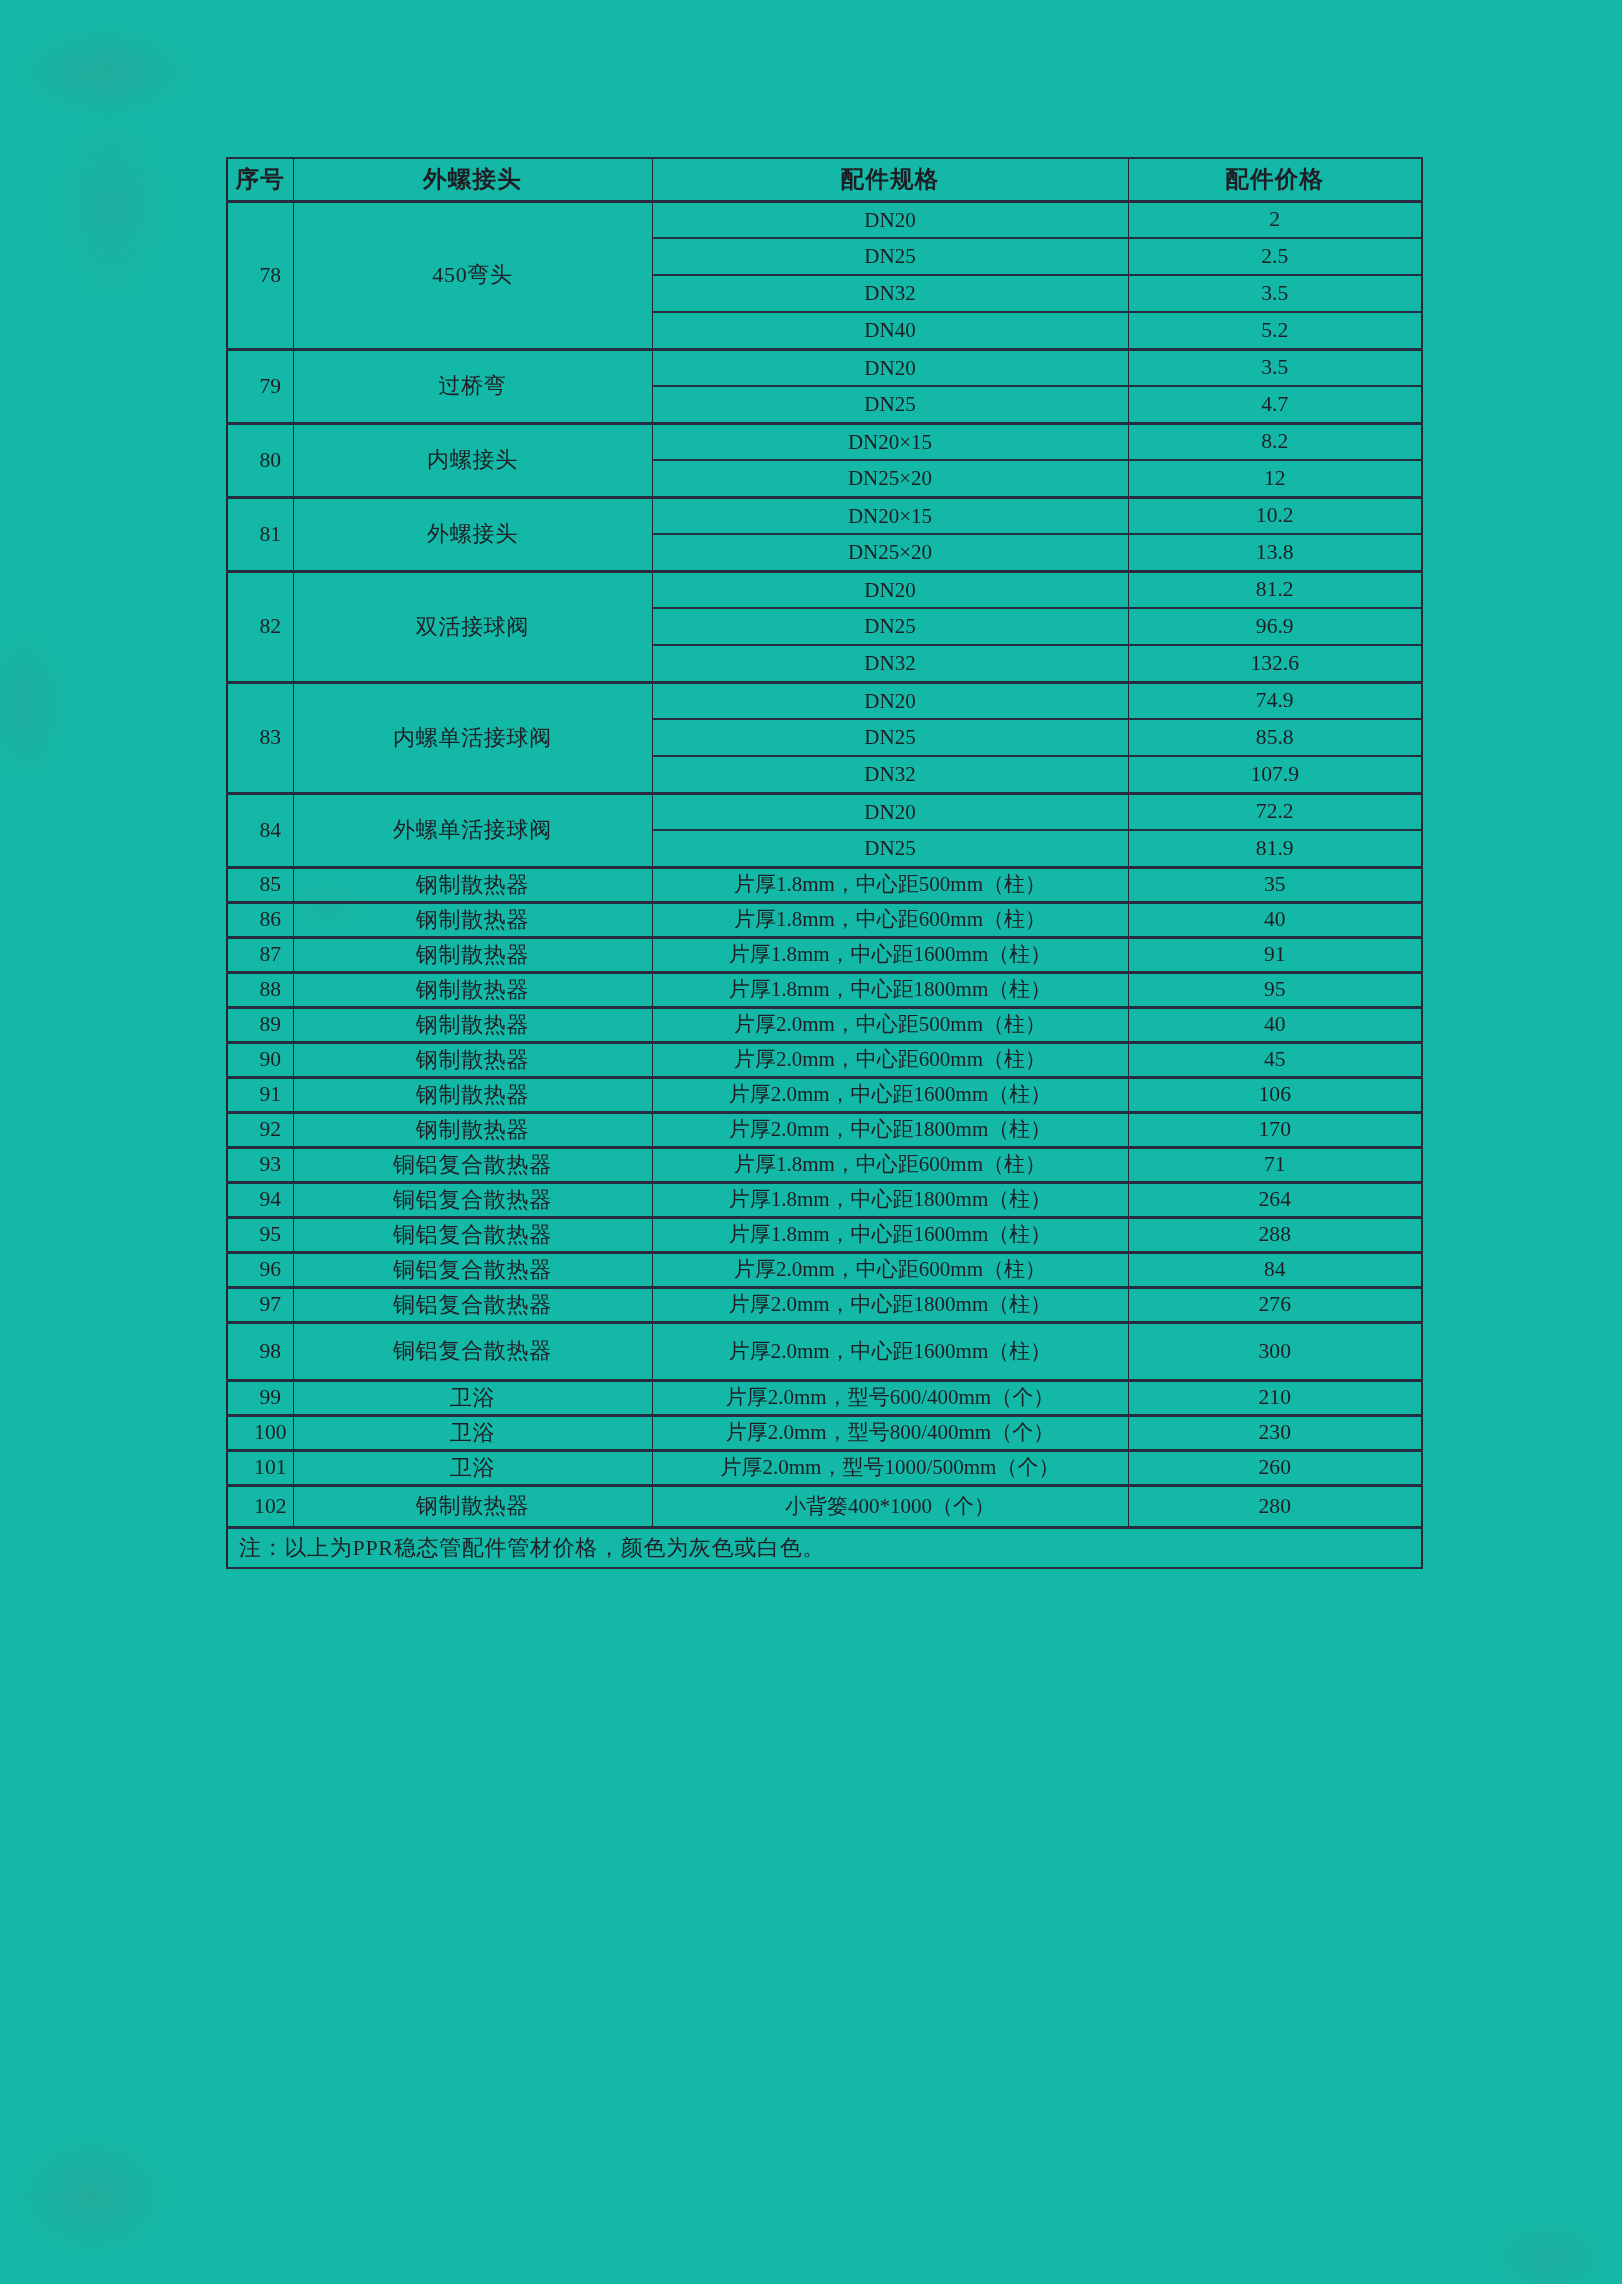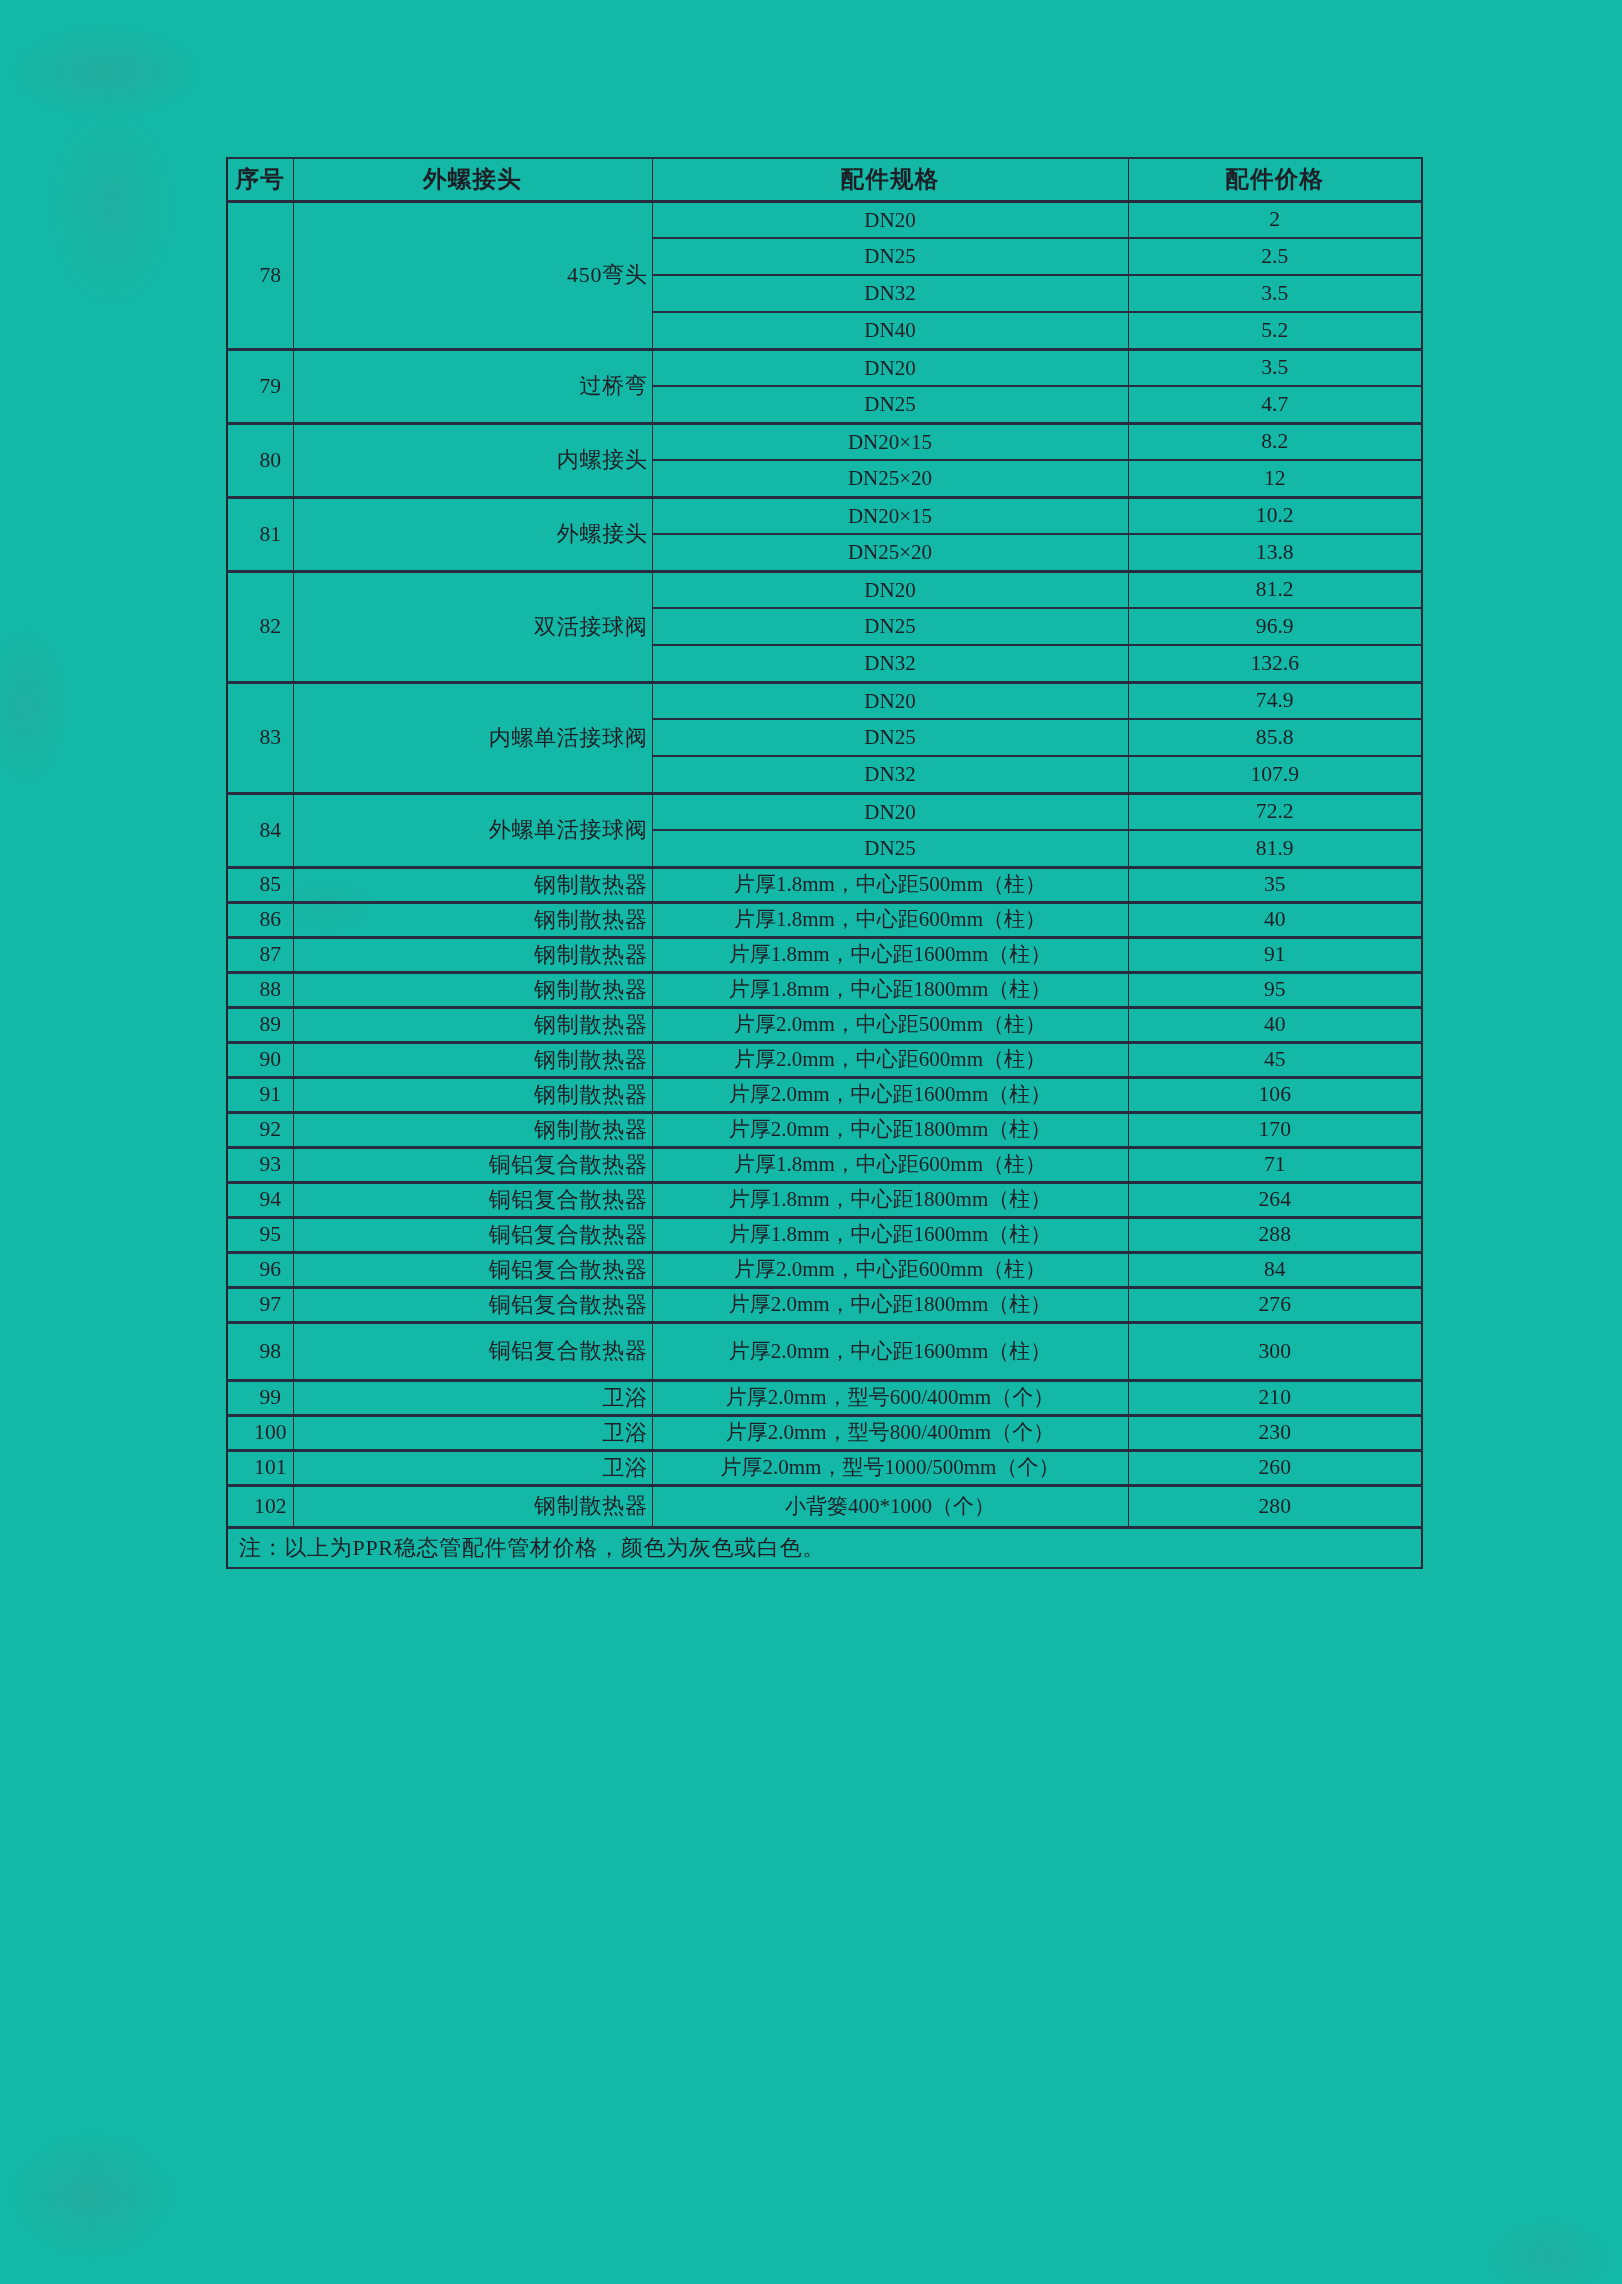--- a/index.html
+++ b/index.html
@@ -44,21 +44,21 @@
     padding:1.3px 3.9px;
     overflow:hidden; white-space:nowrap;
   }
   thead tr { height:43px; }
   thead th { font-size:23.5px; font-weight:bold; letter-spacing:1.3px; }
   tbody tr { height:35px; }
   tbody tr.g-row { height:37px; }
   tbody tr.group-start td { border-top-width:3.3px; }
   tbody tr:nth-child(32) { height:58px;margin-top:26px; }  
   tbody tr:nth-child(36) { height:42px;margin-top:16px; }  
-  td.name-cell { font-size:22px; letter-spacing:0.7px;text-align:right; }
+  td.name-cell { font-size:22px; letter-spacing:0.7px; }
   td.spec-cell { font-size:21px; }
   td.serial-cell { font-size:21.6px;padding-left:24px; }
   tfoot td {
     height:41px; text-align:left; font-size:22px;
     padding-left:11px; border-top-width:3.3px; letter-spacing:0.7px;
   }
 </style>
 </head>
 <body>
 

